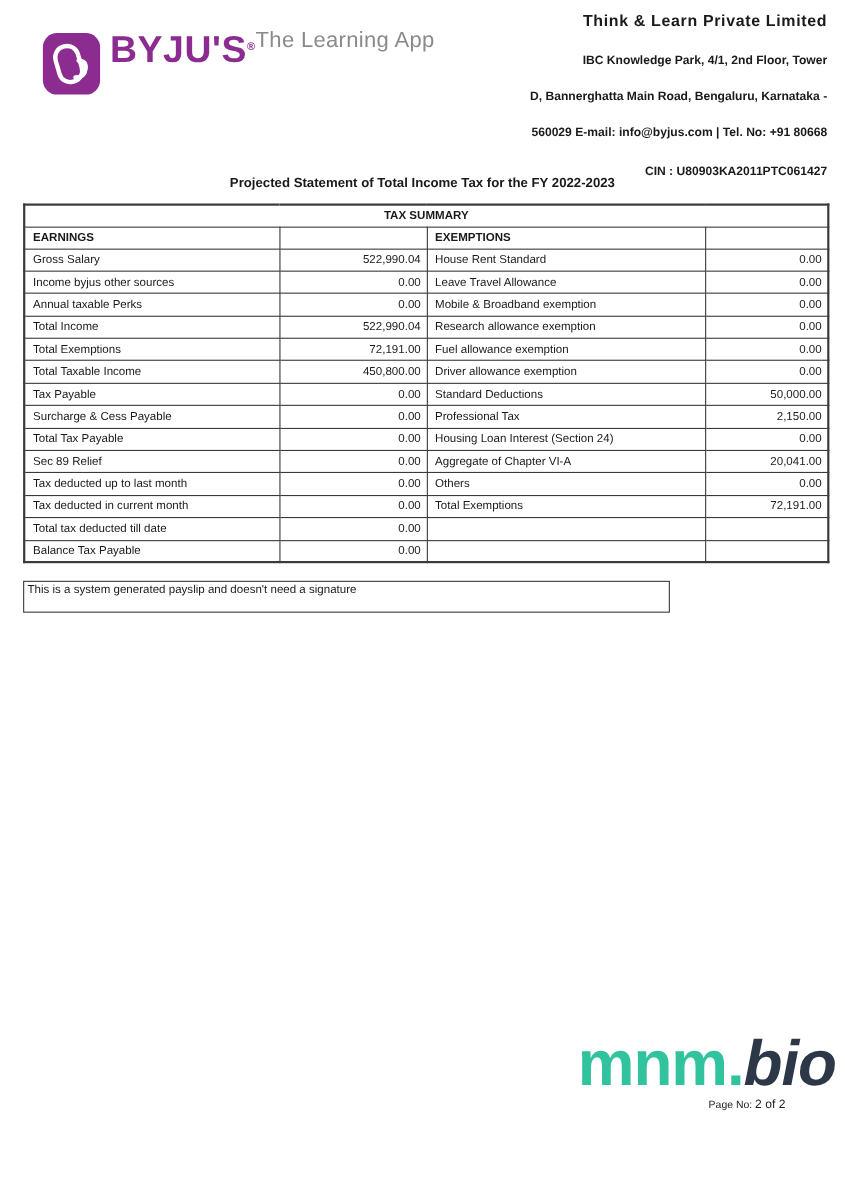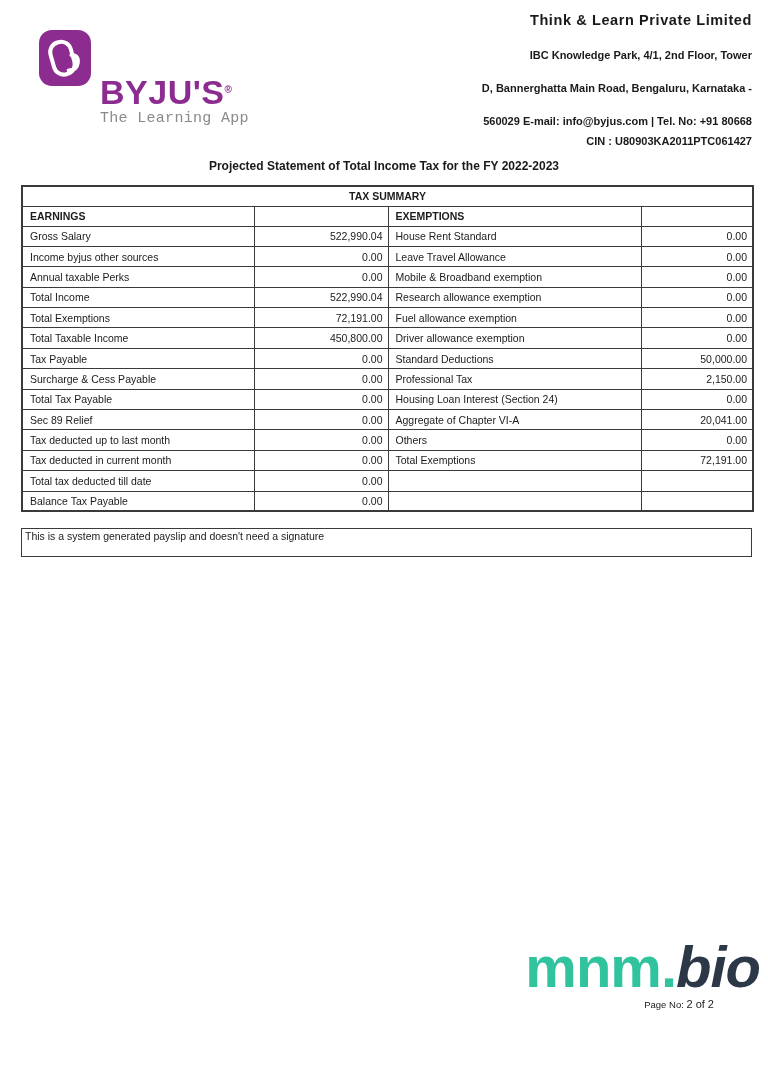--- a/index.html
+++ b/index.html
@@ -5,45 +5,45 @@
   :root{
     --purple:#8C2B90; --gray:#8A8A8A; --teal:#30C39E; --navy:#2C3848;
     --border:#3a3a3a; --text:#1a1a1a;
   }
   *{margin:0;padding:0;box-sizing:border-box;}
   body{background:#fff;font-family:"Liberation Sans",sans-serif;color:var(--text);}
   .page{position:relative;width:768px;height:1087px;background:#fff;overflow:hidden;}
 
   
   .logo{position:absolute;left:38px;top:28px;display:flex;align-items:flex-start;gap:8px;}
-  .logo-text{display:flex;flex-direction:column;margin-top:47px;}
+  .logo-text{display:flex;flex-direction:row;}
   .brand{color:var(--purple);font-weight:bold;font-size:34px;line-height:34px;letter-spacing:0.5px;}
   .reg{font-size:10px;vertical-align:top;position:relative;top:-2px;color:var(--purple);}
-  .tagline{color:var(--gray);font-size:15px;line-height:17px;margin-top:1px;letter-spacing:0.3px;font-family:Liberation Mono, monospace;}
+  .tagline{color:var(--gray);font-size:20px;line-height:17px;margin-top:1px;letter-spacing:0.3px;}
 
   .company{position:absolute;top:8px;right:16px;width:360px;text-align:right;}
   .company-name{font-size:14.5px;font-weight:bold;letter-spacing:0.6px;line-height:24px;margin-bottom:12px;}
   .addr,.cin{font-size:11px;font-weight:bold;line-height:19px;margin-top:14px;}
-  .cin{margin-top:1px;}
+  .cin{margin-top:16px;}
 
   
   .title{position:absolute;top:159px;left:0;width:768px;text-align:center;font-size:12px;font-weight:bold;}
 
   
   table.tax{position:absolute;left:21px;top:185px;width:731px;border-collapse:collapse;table-layout:fixed;
     border:2px solid var(--border);}
   table.tax th,table.tax td{border:1px solid var(--border);font-size:10.5px;overflow:hidden;white-space:nowrap;}
   th.tbl-title{height:20px;text-align:center;font-weight:bold;font-size:10.5px;}
   tr.col-head th{height:20px;text-align:left;font-weight:bold;padding-left:7px;}
   tbody td{height:20.4px;}
   td.lbl{text-align:left;padding-left:7px;}
   td.val{text-align:right;padding-right:5px;}
 
   
-  .note-box{position:absolute;left:21px;top:528px;width:731px;height:29px;border:1.5px solid var(--border);
+  .note-box{position:absolute;left:21px;top:528px;width:588px;height:29px;border:1.5px solid var(--border);
     font-size:10.5px;padding:1px 3px;line-height:13px;}
 
   
   .watermark{position:absolute;top:938px;right:8px;text-align:right;}
   .wm-text{font-size:58px;font-weight:bold;line-height:58px;letter-spacing:-1px;}
   .wm-teal{color:var(--teal);font-style:normal;}
   .wm-navy{color:var(--navy);font-style:italic;}
   .page-info{font-size:9.5px;color:#222;margin-top:2px;margin-right:46px;}
   .page-info .pn{font-size:11px;}
 </style>

